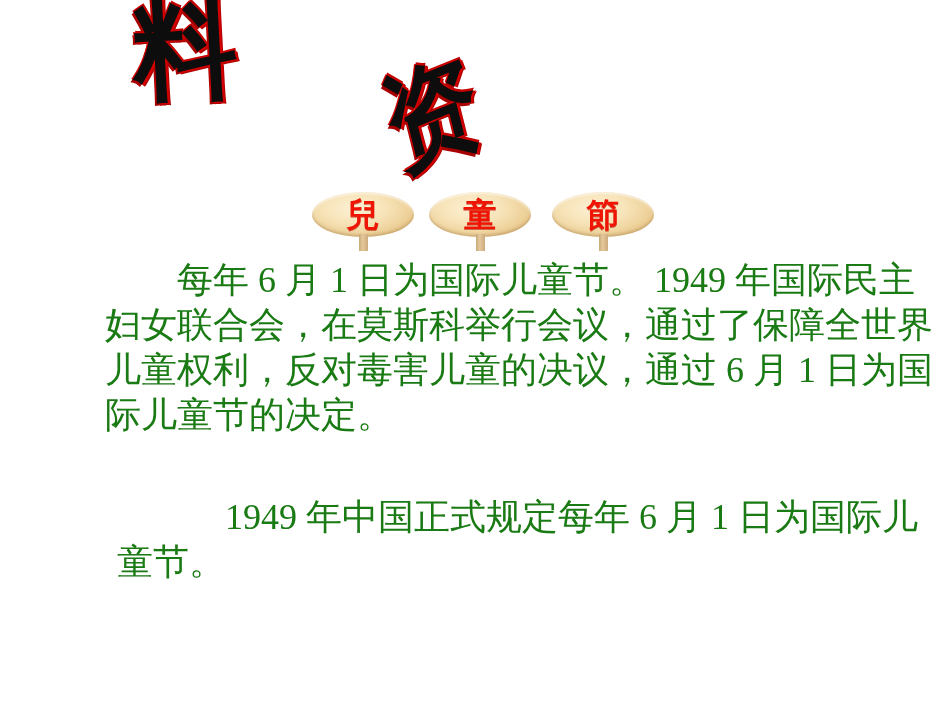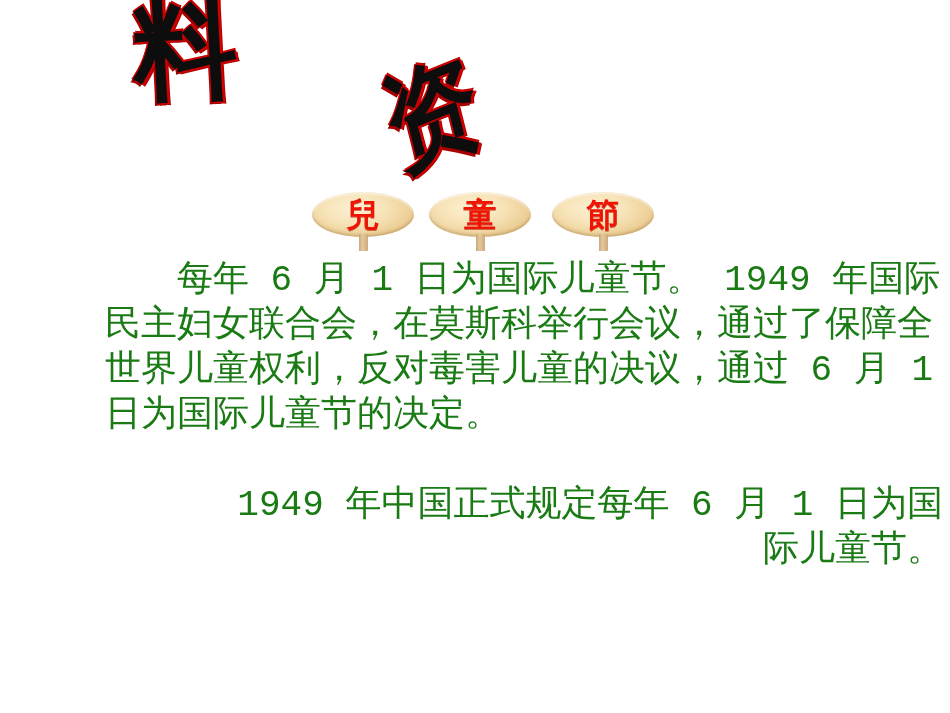--- a/index.html
+++ b/index.html
@@ -102,30 +102,30 @@
 
   
   #body-text {
     position: absolute;
     left: 105px;
     top: 258px;
     width: 838px;
   }
   .para {
     color: #1a7a14;
-    font-family: Liberation Mono, monospace;
+    font-family: Liberation Serif, serif;
     font-size: 36px;
     line-height: 45px;
     letter-spacing: 0px;
     white-space: pre-wrap;
     word-break: break-all;
   }
   #para-1 { margin: 0; }
   #para-gap { height: 45px; }
-  #para-2 { margin: 0; text-align: right; }
+  #para-2 { margin: 12px; }
 </style>
 </head>
 <body>
 
 <div id="slide">
 
   <div id="brush-liao" class="brush-char">料</div>
 
   <div id="brush-zi" class="brush-char">资</div>
 

